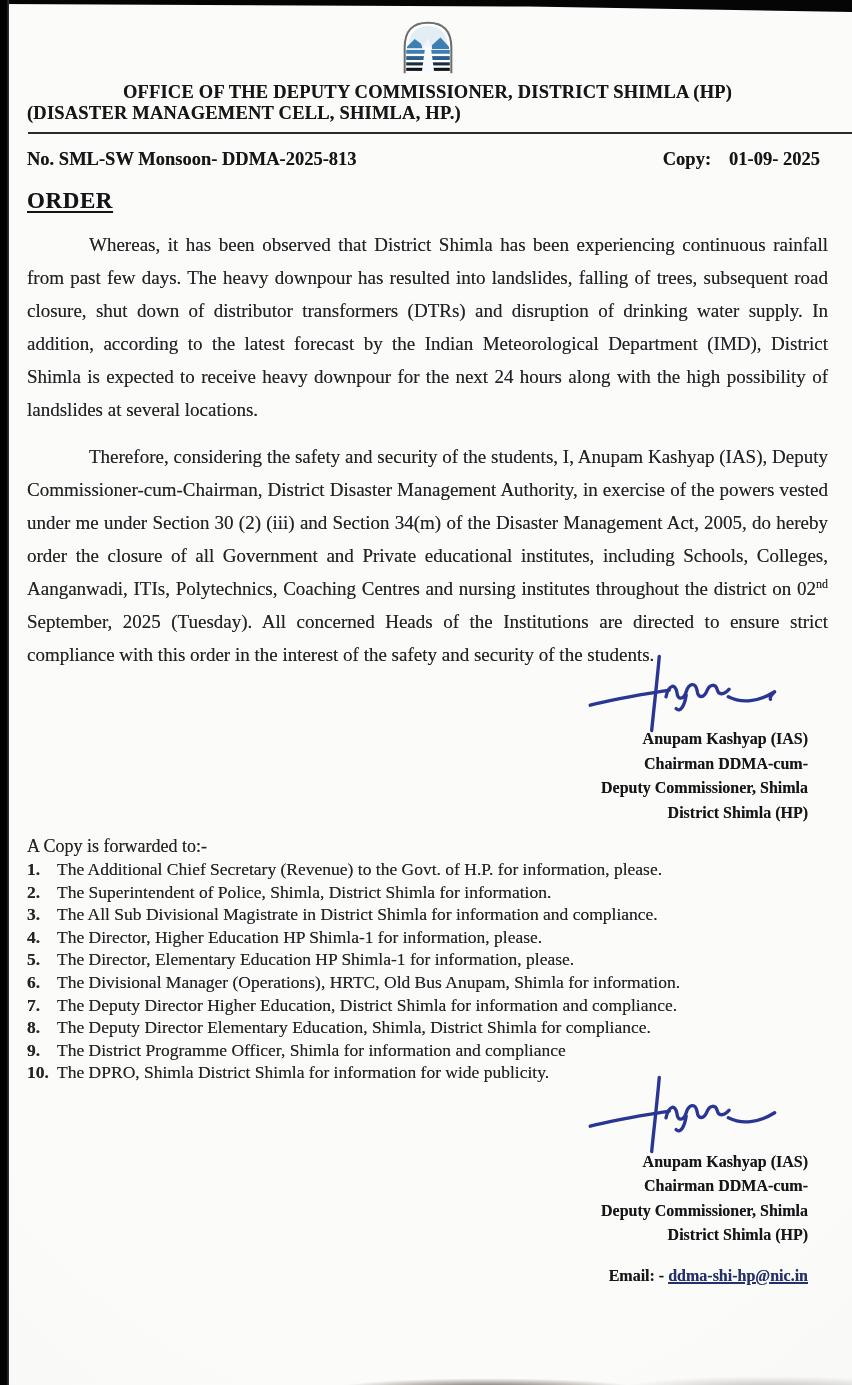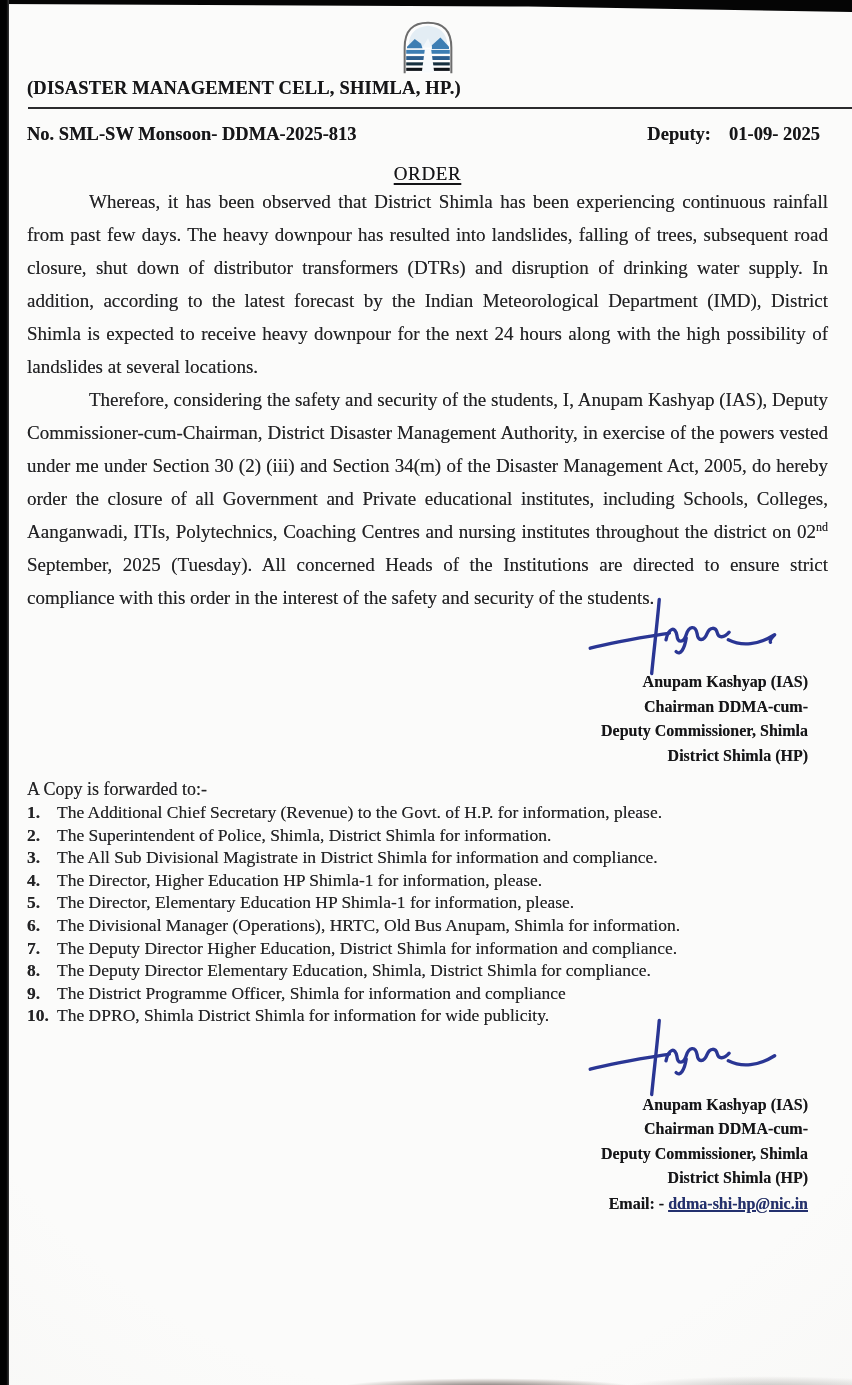--- a/index.html
+++ b/index.html
@@ -83,51 +83,51 @@
     font-weight: bold;
     font-size: 18.5px;
     color: #161618;
     text-align: center;
   }
   .ref-date { padding-right: 8px; }
   .ref-date .gap { display: inline-block; width: 18px; }
 
   
   .order-heading {
-    text-align: center;
-    font-weight: normal;
-    font-size: 19px;
+    font-weight: bold;
+    font-size: 23px;
     letter-spacing: 0.6px;
     margin-top: 18px;
     color: #141416;
   }
   .order-heading span {
     text-decoration: underline;
     text-decoration-thickness: 2px;
     text-underline-offset: 3px;
   }
   .body-para {
+    margin-top: 14px;
     font-size: 19px;
     line-height: 33px;
     text-align: justify;
     text-indent: 62px;
     color: #232325;
   }
   .body-para sup { font-size: 12px; line-height: 0; }
 
   
   .sig-block { text-align: right; padding-right: 20px; }
   .sig-ink { margin: -18px 28px -10px 0; }
   .sig-lines {
     font-weight: bold;
     font-size: 16px;
     line-height: 24.5px;
     color: #161618;
   }
-  .sig-email { margin-top: 1px; }
+  .sig-email { margin-top: 16px; }
   .sig-email a {
     color: #23306e;
     text-decoration: underline;
     text-decoration-thickness: 1.5px;
     cursor: pointer;
   }
 
   
   .endst { margin-top: 10px; font-size: 18px; }
   .endst-heading {
@@ -159,26 +159,27 @@
         <path d="M23,37 L33,27 L41,33 L43,39 L23,39 Z" fill="#3d7eb3"></path>
         <path d="M55,35 L66,25 L77,37 L77,40 L55,40 Z" fill="#3d7eb3"></path>
         <path d="M43,38 L50,26 L55,38 Z" fill="#f2f7fa"></path>
         <rect x="22" y="41" width="56" height="5" fill="#3d7eb3"></rect>
         <rect x="22" y="49" width="56" height="5" fill="#2c5f8f"></rect>
         <rect x="22" y="57" width="56" height="4" fill="#16303f"></rect>
         <rect x="22" y="64" width="56" height="4" fill="#10151a"></rect>
         <polygon points="46,40 54,40 58,70 42,70" fill="#f7fafc"></polygon>
       </svg>
     </div>
+    <div class="hdr-title">OFFICE OF THE DEPUTY COMMISSIONER, DISTRICT SHIMLA (HP)</div>
     <div class="hdr-sub">(DISASTER MANAGEMENT CELL, SHIMLA, HP.)</div>
     <hr class="rule">
 
     <div class="ref-row">
       <span>No. SML-SW Monsoon- DDMA-2025-813</span>
-      <span class="ref-date"><span>Deputy:</span><span class="gap"></span><span>01-09- 2025</span></span>
+      <span class="ref-date"><span>Copy:</span><span class="gap"></span><span>01-09- 2025</span></span>
     </div>
 
     <div class="order-heading"><span>ORDER</span></div>
 
     <p class="body-para">Whereas, it has been observed that District Shimla has been experiencing continuous rainfall from past few days. The heavy downpour has resulted into landslides, falling of trees, subsequent road closure, shut down of distributor transformers (DTRs) and disruption of drinking water supply. In addition, according to the latest forecast by the Indian Meteorological Department (IMD), District Shimla is expected to receive heavy downpour for the next 24 hours along with the high possibility of landslides at several locations.</p>
     <p class="body-para"><span>Therefore, considering the safety and security of the students, I, Anupam Kashyap (IAS), Deputy Commissioner-cum-Chairman, District Disaster Management Authority, in exercise of the powers vested under me under Section 30 (2) (iii) and Section 34(m) of the Disaster Management Act, 2005, do hereby order the closure of all Government and Private educational institutes, including Schools, Colleges, Aanganwadi, ITIs, Polytechnics, Coaching Centres and nursing institutes throughout the district on 02</span><sup>nd</sup><span> September, 2025 (Tuesday).  All concerned Heads of the Institutions are directed to ensure strict compliance with this order in the interest of the safety and security of the students.</span></p>
 
     <div class="sig-block">
       <svg class="sig-ink" width="196" height="80" viewBox="0 0 230 95">
         <g fill="none" stroke="#2a3694" stroke-width="4" stroke-linecap="round" stroke-linejoin="round">

